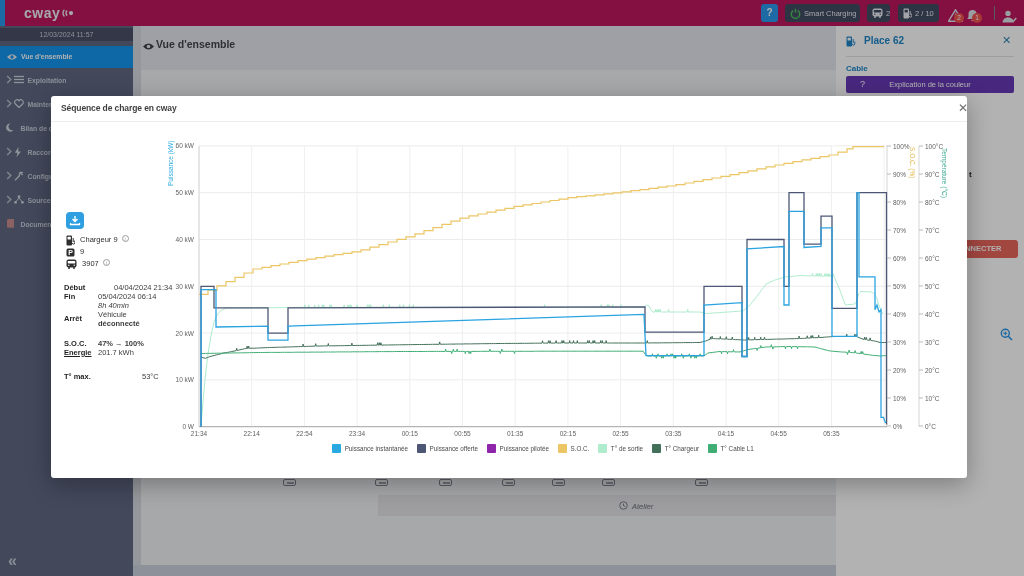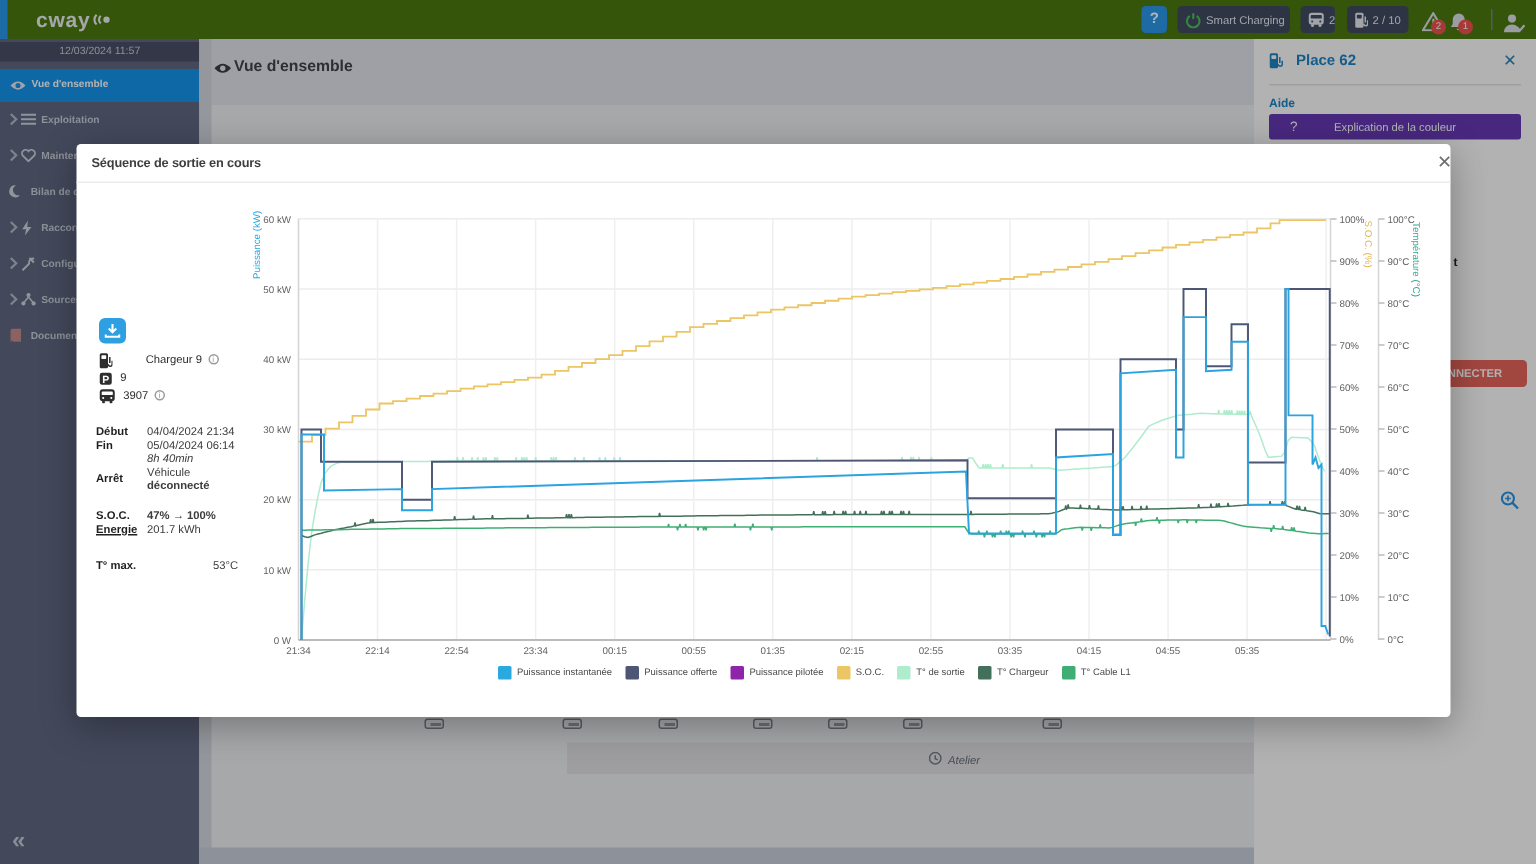--- a/index.html
+++ b/index.html
@@ -1,18 +1,18 @@
 <!DOCTYPE html>
 <html><head><meta charset="utf-8"><style>
 *{margin:0;padding:0;box-sizing:border-box;}
 html,body{width:1024px;height:576px;overflow:hidden;font-family:"Liberation Sans",sans-serif;}
 #app{position:relative;width:1024px;height:576px;background:#f0f1f4;}
 .abs{position:absolute;}
 
-#topbar{position:absolute;left:0;top:0;width:1024px;height:26px;background:#4d7c0f;}
+#topbar{position:absolute;left:0;top:0;width:1024px;height:26px;background:#be185d;}
 #topbar .stripe{position:absolute;left:0;top:0;width:5px;height:26px;background:#2a9aec;}
 #logo{position:absolute;left:24px;top:5px;color:#eceff5;font-size:14px;font-weight:bold;letter-spacing:0.5px;}
 .pill{position:absolute;top:4px;height:18px;background:#414b61;border-radius:3px;color:#e8ebf2;font-size:7.5px;display:flex;align-items:center;gap:3px;padding:0 5px;white-space:nowrap;}
 .icn{flex-shrink:0;}
 #helpbtn{position:absolute;left:761px;top:4px;width:17px;height:18px;background:#2a99ec;border-radius:3px;color:#fff;font-size:10px;font-weight:bold;text-align:center;line-height:18px;}
 
 #sidebar{position:absolute;left:0;top:26px;width:133px;height:550px;background:#606883;}
 #datebar{position:absolute;left:0;top:2px;width:133px;height:13px;background:#495067;color:#c9cdd8;font-size:7px;text-align:center;line-height:13px;}
 .mi{position:absolute;left:0;width:133px;height:24px;color:#c9ced9;font-size:6.8px;}
 .mi .txt{position:absolute;left:27.5px;top:8.5px;white-space:nowrap;font-weight:bold;}
@@ -213,34 +213,34 @@
 </div>
 <div id="panel">
   <span class="abs" style="left:10px;top:7px;"><svg class="icn" width="11" height="13" viewBox="0 0 11 13" style="">
           <rect x="0.5" y="0.5" width="5.5" height="10" rx="1" fill="#1d86c8"></rect>
           <rect x="1.6" y="1.8" width="3.2" height="2.6" rx="0.5" fill="#fff"></rect>
           <path d="M7.2 3 L7.2 7 M6.2 7.8 a1.3 1.3 0 0 0 2.6 0 L8.8 5.5" stroke="#1d86c8" stroke-width="1" fill="none"></path>
         </svg></span>
   <div class="hdr" style="left:28px;">Place 62</div>
   <div class="x">✕</div>
   <div class="sep"></div>
-  <div class="aide">Aide</div>
+  <div class="aide">Cable</div>
   <div id="explbtn"><span class="q">?</span>Explication de la couleur</div>
   <div id="tcut">t</div>
   <div id="discbtn">DÉCONNECTER</div>
   <div id="magn"><svg class="icn" width="13" height="13" viewBox="0 0 13 13" style="">
           <circle cx="5.3" cy="5.3" r="4" fill="none" stroke="#2a96e8" stroke-width="1.4"></circle>
           <line x1="8.3" y1="8.3" x2="12" y2="12" stroke="#2a96e8" stroke-width="1.6"></line>
           <line x1="3.4" y1="5.3" x2="7.2" y2="5.3" stroke="#2a96e8" stroke-width="1.1"></line>
           <line x1="5.3" y1="3.4" x2="5.3" y2="7.2" stroke="#2a96e8" stroke-width="1.1"></line>
         </svg></div>
 </div>
 <div id="overlay"></div>
 <div id="modal">
-  <div id="mtitle">Séquence de sortie en cours</div>
+  <div id="mtitle">Séquence de charge en cway</div>
   <div id="mx">✕</div>
   <div id="msep"></div>
   <svg width="916" height="384" viewBox="0 0 916 384" style="position:absolute;left:0;top:0;">
 <style>.axl{font:6.5px "Liberation Sans",sans-serif;fill:#616161;}.axt{font:6.5px "Liberation Sans",sans-serif;}</style>
 <line x1="148.0" y1="330.7" x2="836.0" y2="330.7" stroke="#ececec" stroke-width="1"></line>
 <line x1="148.0" y1="283.9" x2="836.0" y2="283.9" stroke="#ececec" stroke-width="1"></line>
 <line x1="148.0" y1="237.1" x2="836.0" y2="237.1" stroke="#ececec" stroke-width="1"></line>
 <line x1="148.0" y1="190.3" x2="836.0" y2="190.3" stroke="#ececec" stroke-width="1"></line>
 <line x1="148.0" y1="143.5" x2="836.0" y2="143.5" stroke="#ececec" stroke-width="1"></line>
 <line x1="148.0" y1="96.7" x2="836.0" y2="96.7" stroke="#ececec" stroke-width="1"></line>
@@ -340,35 +340,35 @@
   <div id="dlbtn">
         <svg class="icn" width="12" height="11" viewBox="0 0 12 11" style="position:absolute;left:3px;top:3px;">
           <path d="M6 1 L6 6 M3.5 4 L6 6.5 L8.5 4" stroke="#fff" stroke-width="1.4" fill="none"></path>
           <path d="M1.5 8 L1.5 9.5 L10.5 9.5 L10.5 8" stroke="#fff" stroke-width="1.3" fill="none"></path>
         </svg>
       </div>
   <div class="inforow" style="top:139px;"><svg class="icn" width="9" height="11" viewBox="0 0 9 11" style="">
           <rect x="0.5" y="0.5" width="5.5" height="10" rx="1" fill="#2e2e2e"></rect>
           <rect x="1.6" y="1.8" width="3.2" height="2.6" rx="0.5" fill="#fff"></rect>
           <path d="M7.2 3 L7.2 7 M6.2 7.8 a1.3 1.3 0 0 0 2.6 0 L8.8 5.5" stroke="#2e2e2e" stroke-width="1" fill="none"></path>
-        </svg> <span style="margin-left:20px;">Chargeur 9</span><span class="info-i">i</span></div>
+        </svg> <span style="margin-left:3px;">Chargeur 9</span><span class="info-i">i</span></div>
   <div class="inforow" style="top:151px;"><svg class="icn" width="9" height="9" viewBox="0 0 9 9" style="">
           <rect x="0.5" y="0.5" width="8" height="8" rx="1.5" fill="#2e2e2e"></rect>
           <text x="4.5" y="7" text-anchor="middle" font-family="Liberation Sans" font-size="7" font-weight="bold" fill="#fff">P</text>
         </svg> <span style="margin-left:3px;">9</span></div>
   <div class="inforow" style="top:163px;"><svg class="icn" width="11" height="10" viewBox="0 0 11 10" style="">
           <rect x="0.5" y="0.5" width="10" height="8" rx="2" fill="#2e2e2e"></rect>
           <rect x="1.8" y="2" width="7.4" height="2.4" rx="0.6" fill="#fff"></rect>
           <circle cx="3" cy="9" r="1" fill="#2e2e2e"></circle>
           <circle cx="8" cy="9" r="1" fill="#2e2e2e"></circle>
           <circle cx="2.8" cy="6.3" r="0.7" fill="#fff"></circle>
           <circle cx="8.2" cy="6.3" r="0.7" fill="#fff"></circle>
         </svg> <span style="margin-left:3px;">3907</span><span class="info-i">i</span></div>
   <div class="ilabel" style="top:187px;">Début</div>
-      <div class="ival" style="top:187px;">04/04/2024 21:34</div>
+      <div class="ival" style="top:187px;margin-left:16px;">04/04/2024 21:34</div>
   <div class="ilabel" style="top:196px;">Fin</div>
       <div class="ival" style="top:196px;">05/04/2024 06:14</div>
   <div class="ival" style="top:205px;font-style:italic;">8h 40min</div>
   <div class="ilabel" style="top:218px;">Arrêt</div>
       <div class="ival" style="top:214px;">Véhicule</div>
   <div class="ival" style="top:222.5px;font-weight:bold;">déconnecté</div>
   <div class="ilabel" style="top:243px;">S.O.C.</div>
       <div class="ival" style="top:243px;font-weight:bold;">47% → 100%</div>
   <div class="ilabel" style="top:251.5px;text-decoration:underline;">Energie</div>
       <div class="ival" style="top:251.5px;">201.7 kWh</div>

